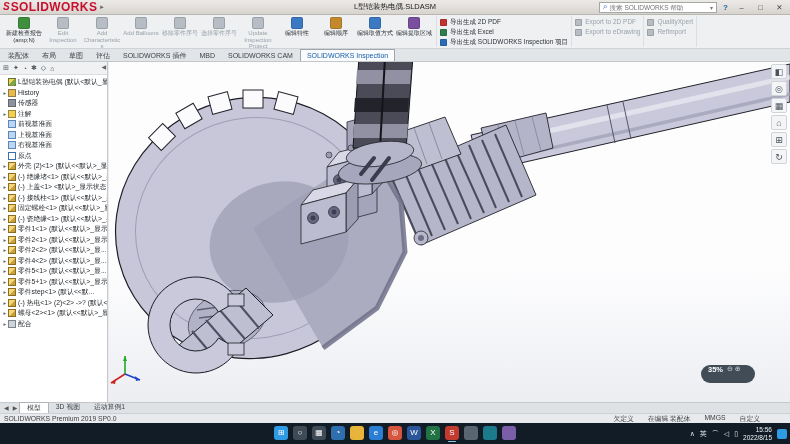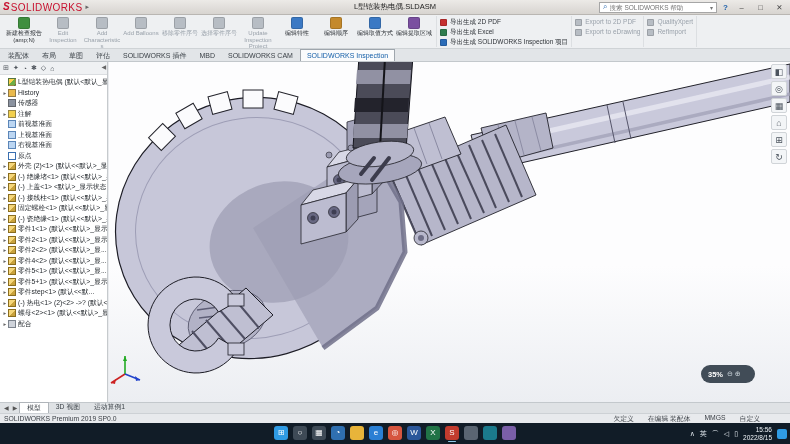--- a/index.html
+++ b/index.html
@@ -3,21 +3,21 @@
 <meta charset="utf-8">
 <style>
 *{margin:0;padding:0;box-sizing:border-box}
 html,body{width:790px;height:444px;overflow:hidden;background:#000}
 .app{position:absolute;inset:0;font-family:"Liberation Sans","DejaVu Sans",sans-serif;background:#e9ebee}
 
 
 .titlebar{position:absolute;left:0;top:0;width:100%;height:15px;background:linear-gradient(#eceae7,#d7d4d0);border-bottom:1px solid #b9b6b2;display:flex;align-items:center;padding:0 3px;font-size:8px;color:#333}
 .logo{display:flex;align-items:center;gap:1px}
 .logo-s{color:#c8102e;font-weight:bold;font-style:italic;font-size:10px;line-height:1}
-.logo-text{color:#c8102e;font-weight:normal;font-size:10px;letter-spacing:.4px}
+.logo-text{color:#c8102e;font-weight:bold;font-size:12px;letter-spacing:.4px}
 .menu-arrow{color:#666;font-size:7px;margin-left:3px}
 .doc-title{position:absolute;left:50%;transform:translateX(-50%);font-size:7.5px;color:#222;white-space:nowrap}
 .tb-right{margin-left:auto;display:flex;align-items:center;gap:4px}
 .searchbox{display:flex;align-items:center;background:#fff;border:1px solid #a6a6a6;height:11px;width:118px;padding:0 3px;gap:2px}
 .sicon{color:#1b5faa;font-size:8px;line-height:1}
 .searchbox input{border:none;outline:none;flex:1;font-size:6.5px;font-family:inherit;background:transparent;min-width:0;color:#333}
 .sdrop{color:#777;font-size:6px}
 .helpbtn{color:#1b5faa;font-weight:bold;font-size:8px;margin:0 2px}
 .wbtn{width:15px;text-align:center;font-size:7.5px;color:#444;line-height:13px}
 
@@ -56,21 +56,21 @@
 .tico.orig{background:#fff;border-color:#3a6fb0}
 .tico.part{background:linear-gradient(135deg,#f5d67a 55%,#c9a23c 55%);border-color:#8a6d1f}
 .tico.mate{background:#cfd3da;border-color:#7b828c}
 .tlabel{font-size:6.8px;color:#1e2328}
 
 
 .viewport{position:absolute;left:109px;top:62px;width:681px;height:340px;background:linear-gradient(#fdfdfe 60%,#eceef2);overflow:hidden}
 .viewport svg{position:absolute;inset:0}
 .right-tools{position:absolute;top:2px;right:3px;display:flex;flex-direction:column;gap:2px}
 .vtool{width:16px;height:15px;background:#f3f5f7;border:1px solid #d0d4d8;border-radius:2px;font-size:9px;line-height:14px;text-align:center;color:#4c545e}
-.zoom-pill{position:absolute;left:592px;top:303px;width:54px;height:18px;border-radius:9px;background:rgba(52,64,74,.93);color:#fff;display:flex;align-items:center;gap:4px;padding:0 7px;font-size:7.5px}
+.zoom-pill{position:absolute;left:592px;top:303px;width:54px;height:18px;border-radius:9px;background:rgba(52,64,74,.93);color:#fff;display:flex;gap:4px;padding:0 7px;font-size:7.5px}
 .zval{font-weight:bold}
 .zico{font-size:7px;color:#c9d2d9}
 
 
 .sheettabs{position:absolute;left:0;top:402px;width:100%;height:11px;background:#dfe2e5;border-top:1px solid #c3c8cc;display:flex;align-items:flex-end;padding-left:2px}
 .sarrow{font-size:6px;color:#555;padding:0 2px;line-height:10px}
 .stab{font-size:6.8px;line-height:10px;padding:0 7px;color:#3c4248}
 .stab.active{background:#fff;border:1px solid #b0b5ba;border-bottom:none}
 .statusbar{position:absolute;left:0;top:413px;width:100%;height:10px;background:#e8eaed;border-top:1px solid #cdd1d5;display:flex;align-items:center;font-size:6.8px;color:#3a3f45;padding:0 4px}
 .sb-fields{margin-left:auto;display:flex;gap:14px;padding-right:26px}

